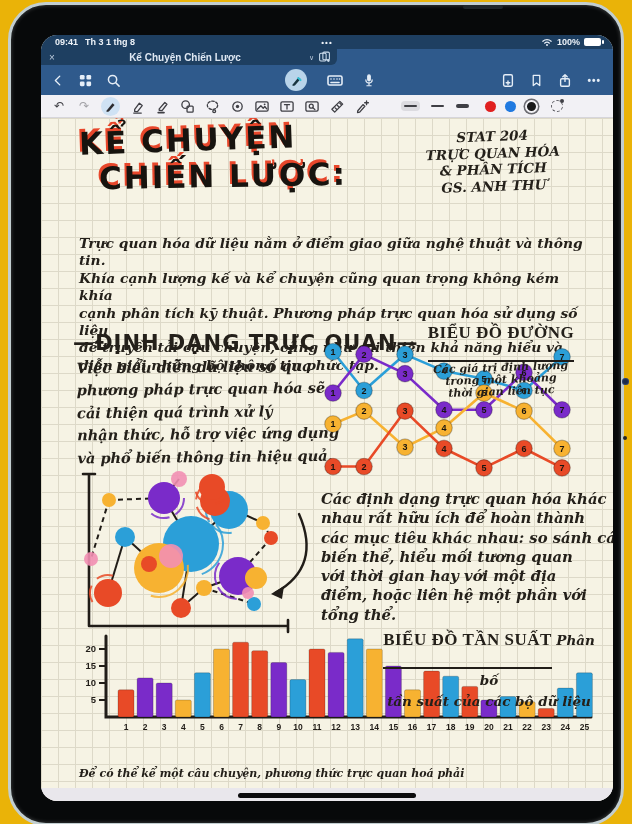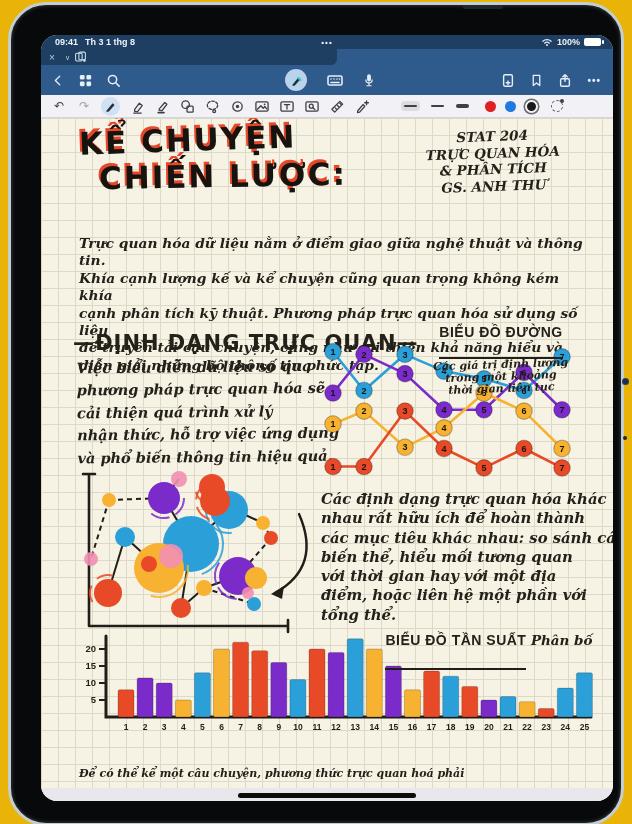--- a/index.html
+++ b/index.html
@@ -67,21 +67,21 @@
          text-shadow:-2px -3px 0 #e8472b;}
   .t1{left:38px;top:4px;font-size:31px;transform:rotate(-2deg);}
   .t2{left:58px;top:40px;font-size:31px;transform:rotate(-1deg);}
   .sub{left:64px;top:84px;font-size:14.5px;font-weight:800;letter-spacing:2.5px;
        border-bottom:3.5px solid #17140f;padding-bottom:3px;}
   .course{left:352px;top:10px;width:200px;text-align:center;font-size:13.5px;line-height:16.5px;transform:rotate(-2deg);}
   .p1{left:38px;top:117px;width:516px;font-size:13.8px;line-height:17.4px;}
   .h2{left:32px;top:213px;font-size:21px;font-weight:800;letter-spacing:1px;font-family:"DejaVu Sans",sans-serif;}
   .p2{left:36px;top:238px;width:262px;font-size:14.5px;line-height:22.4px;transform:rotate(-0.6deg);}
   .chart-label{z-index:2;}
-  .ct{font-size:14px;font-weight:800;font-family:Liberation Sans, sans-serif;letter-spacing:.5px;
+  .ct{font-size:17px;font-weight:800;font-family:Liberation Serif, serif;letter-spacing:.5px;
       border-bottom:2px solid #211d18;display:inline-block;padding-bottom:17px;}
   .cap{font-size:11px;line-height:11.8px;}
   .line-label{left:372px;top:205px;width:176px;text-align:center;}
   .line-label .cap{transform:rotate(-2deg);}
   .bubble-label{left:118px;top:343px;width:156px;text-align:right;}
   .bubble-label .cap{font-size:10.5px;line-height:11.2px;transform:rotate(-1deg);}
   .p3{left:280px;top:371px;width:304px;font-size:14.8px;line-height:19.3px;}
   .bar-label{left:338px;top:511px;width:220px;text-align:center;line-height:21px;}
   .bar-label .hand{font-size:13.5px;}
   .footer{left:38px;top:644px;width:510px;font-size:11px;line-height:24px;}
@@ -121,20 +121,21 @@
               </svg>
           </span>
           <span>100%</span>
           <span class="batt"></span>
         </div>
       </div>
 
       <div class="tabbar">
         <div class="tab">
           <span class="tab-close">×</span>
+          <span class="tab-title">Kể Chuyện Chiến Lược</span>
           <span class="tab-chevron">∨</span>
           <span class="tab-pages">
             <svg width="13" height="12" viewBox="0 0 16 14">
                 <g stroke="#cfe0f0" fill="none" stroke-width="1.3">
               <rect x="2" y="2.5" width="8" height="9.5" rx="1.5"></rect>
                   <rect x="6" y="1" width="8" height="9.5" rx="1.5"></rect>
                 </g>
               <circle cx="12.8" cy="11.4" r="1.6" fill="#cfe0f0"></circle>
               </svg>
           </span>
@@ -473,20 +474,21 @@
 biến thể, hiểu mối tương quan
 với thời gian hay với một địa
 điểm, hoặc liên hệ một phần với
 tổng thể.</div>
 
         <div class="abs chart-label bar-label">
           <div>
             <span class="ct">BIỂU ĐỒ TẦN SUẤT</span>
             <span class="hand">Phân bố</span>
           </div>
+          <div class="hand">tần suất của các bộ dữ liệu</div>
         </div>
         <svg id="bar-chart" class="chart" style="left:28px;top:506px;" width="534" height="120">
             <path d="M37,12 V93 H522" stroke="#211d18" stroke-width="3" fill="none" stroke-linecap="round"></path>
             <line x1="30" y1="76" x2="36" y2="76" stroke="#211d18" stroke-width="2"></line>
             <text x="27" y="79" text-anchor="end" font-size="9.5" font-weight="bold" fill="#211d18" style="font-family:&quot;Liberation Sans&quot;,sans-serif;">5</text>
             <line x1="30" y1="59" x2="36" y2="59" stroke="#211d18" stroke-width="2"></line>
             <text x="27" y="62" text-anchor="end" font-size="9.5" font-weight="bold" fill="#211d18" style="font-family:&quot;Liberation Sans&quot;,sans-serif;">10</text>
             <line x1="30" y1="42" x2="36" y2="42" stroke="#211d18" stroke-width="2"></line>
             <text x="27" y="45" text-anchor="end" font-size="9.5" font-weight="bold" fill="#211d18" style="font-family:&quot;Liberation Sans&quot;,sans-serif;">15</text>
             <line x1="30" y1="25" x2="36" y2="25" stroke="#211d18" stroke-width="2"></line>

